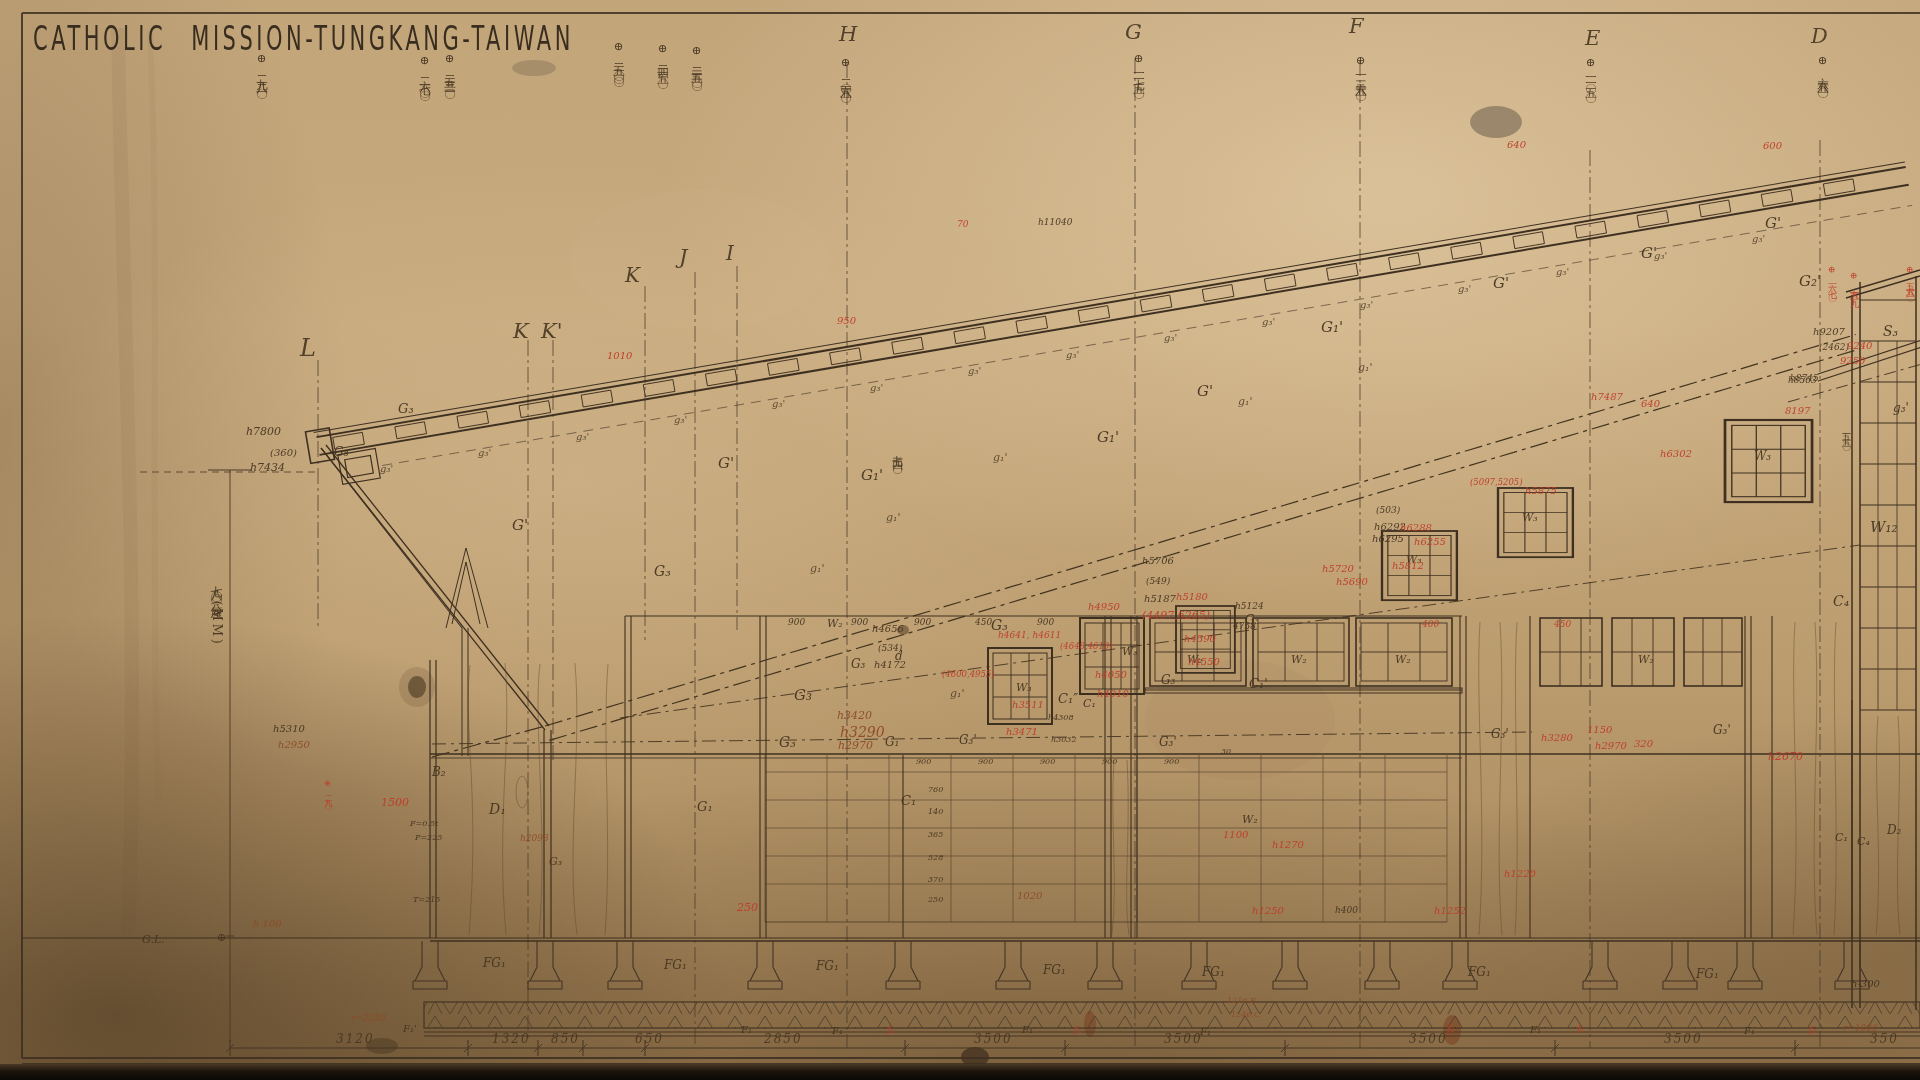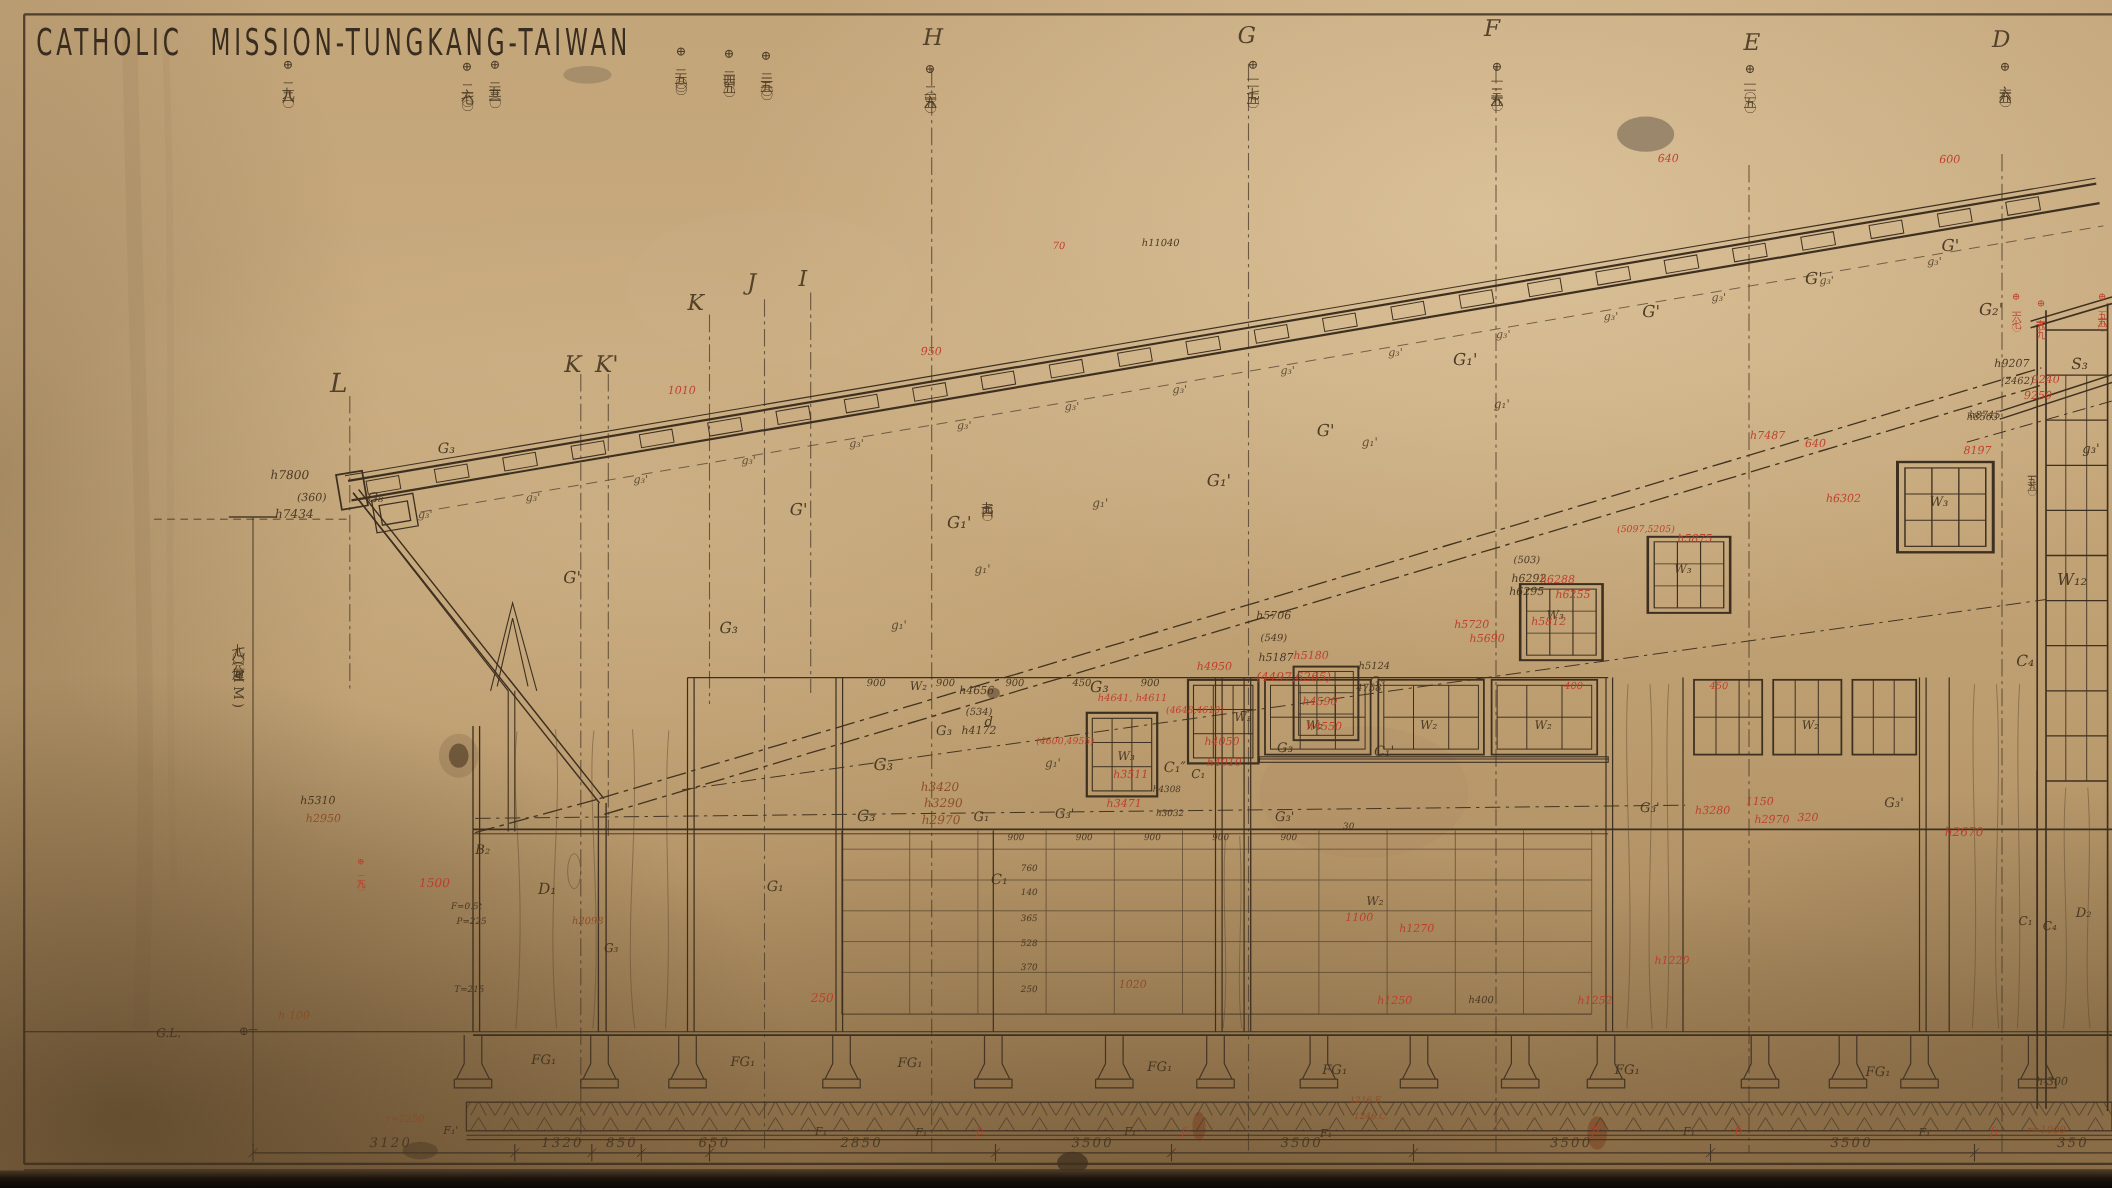--- a/index.html
+++ b/index.html
@@ -447,21 +447,21 @@
       <span class="lab" style="left: 1074px; top: 1025px; font-size: 10px; color: rgb(191, 58, 40);">f₁</span>
       <span class="lab" style="left: 1447px; top: 1024px; font-size: 10px; color: rgb(191, 58, 40);">f₁</span>
       <span class="lab" style="left: 1577px; top: 1024px; font-size: 10px; color: rgb(191, 58, 40);">f₁</span>
       <span class="lab" style="left: 1809px; top: 1025px; font-size: 10px; color: rgb(191, 58, 40);">f₁</span>
       <span class="lab vert" style="left: 323px; top: 780px; font-size: 8px; color: rgb(191, 58, 40);">⊕二九〇</span>
       <span class="lab vert" style="left: 1827px; top: 266px; font-size: 9px; color: rgb(191, 58, 40);">⊕六一七〇</span>
       <span class="lab vert" style="left: 1849px; top: 272px; font-size: 9px; color: rgb(191, 58, 40);">⊕六五一九</span>
       <span class="lab vert" style="left: 1905px; top: 266px; font-size: 9px; color: rgb(191, 58, 40);">⊕五六五〇</span>
       <span class="lab" style="left: 278px; top: 740px; font-size: 10px; color: rgb(141, 74, 38);">h2950</span>
       <span class="lab" style="left: 837px; top: 710px; font-size: 11px; color: rgb(141, 74, 38);">h3420</span>
-      <span class="lab" style="left: 840px; top: 725px; font-size: 11px; color: rgb(141, 74, 38); font-style: italic;">h3290</span>
+      <span class="lab" style="left: 840px; top: 725px; font-size: 14px; color: rgb(141, 74, 38); font-style: italic;">h3290</span>
       <span class="lab" style="left: 838px; top: 740px; font-size: 11px; color: rgb(141, 74, 38);">h2970</span>
       <span class="lab" style="left: 1017px; top: 891px; font-size: 10px; color: rgb(141, 74, 38);">1020</span>
       <span class="lab" style="left: 520px; top: 834px; font-size: 9px; color: rgb(141, 74, 38);">h2098</span>
       <span class="lab" style="left: 351px; top: 1014px; font-size: 9px; color: rgb(141, 74, 38);">r=2250</span>
       <span class="lab" style="left: 1843px; top: 1024px; font-size: 9px; color: rgb(141, 74, 38);">r=1000</span>
       <span class="lab" style="left: 253px; top: 919px; font-size: 10px; color: rgb(141, 74, 38);">h 100</span>
       <span class="lab" style="left: 1227px; top: 997px; font-size: 8px; color: rgb(141, 74, 38);">1216.F.</span>
       <span class="lab" style="left: 1231px; top: 1011px; font-size: 8px; color: rgb(141, 74, 38);">1246.C.</span>
     </div>
 

